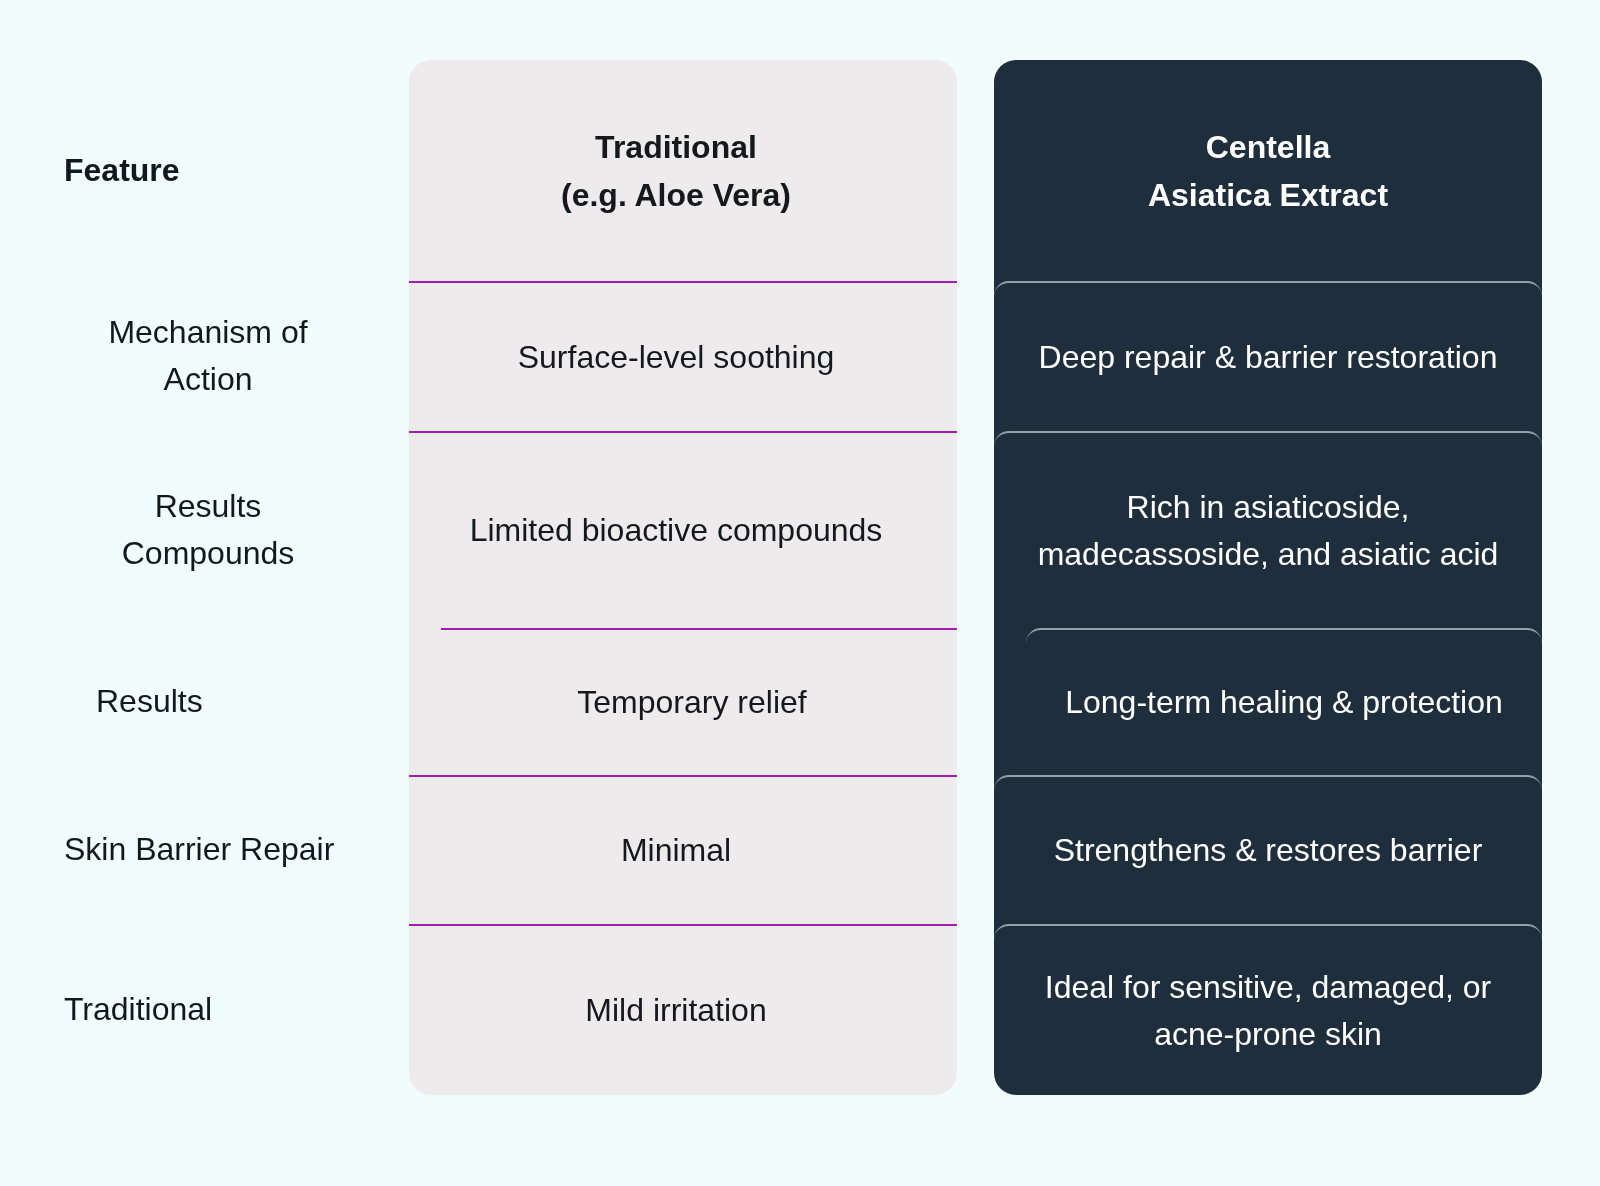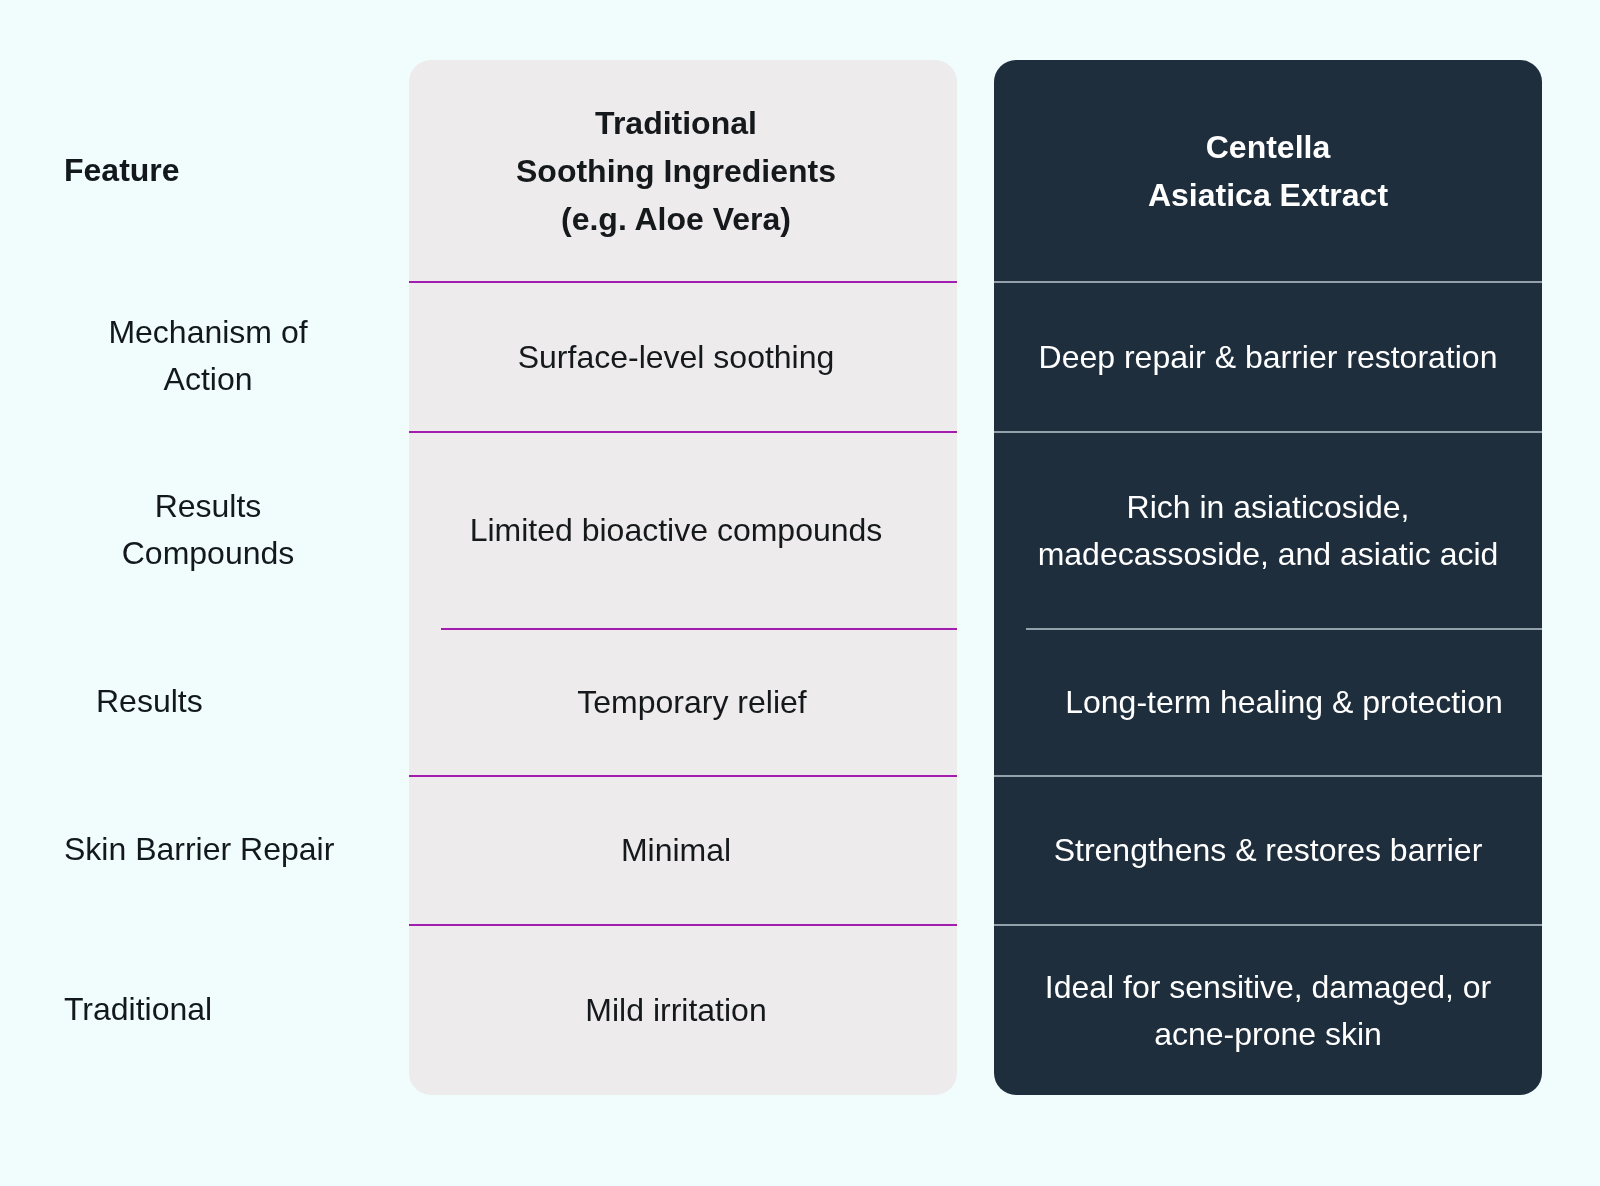--- a/index.html
+++ b/index.html
@@ -103,21 +103,21 @@
     line-height: 47px;
     font-weight: 400;
   }
   .cell.dark.head {
     font-weight: 700;
     line-height: 48px;
   }
 
   
   .cell.light.sep { border-top: 2px solid #a21caf; }
-  .cell.dark.sep  { border-top: 2px solid #94a0aa; }
+  .cell.dark.sep  { border-top: 2px solid #94a0aa; border-radius: 15px; }
 
   
   .r-head .cell { height: 221px; }
   .r-1 .cell { height: 150px; }
   .r-2 .cell { height: 197px; }
   .r-3 .cell { height: 147px; margin-left: 32px; }
   .r-4 .cell { height: 149px; }
   .r-5 .cell { height: 171px; }
 
   .row {
@@ -132,21 +132,20 @@
 
     <div class="card-light"></div>
     <div class="card-dark"></div>
 
     <div class="row r-head">
       <div class="cell feature head">Feature</div>
       <div class="cell spacer"></div>
       <div class="cell light head">
         <div>
           <div>Traditional</div>
-          <div>Soothing Ingredients</div>
           <div>(e.g. Aloe Vera)</div>
         </div>
       </div>
       <div class="cell spacer"></div>
       <div class="cell dark head">
         <div>
           <div>Centella</div>
           <div>Asiatica Extract</div>
         </div>
       </div>

